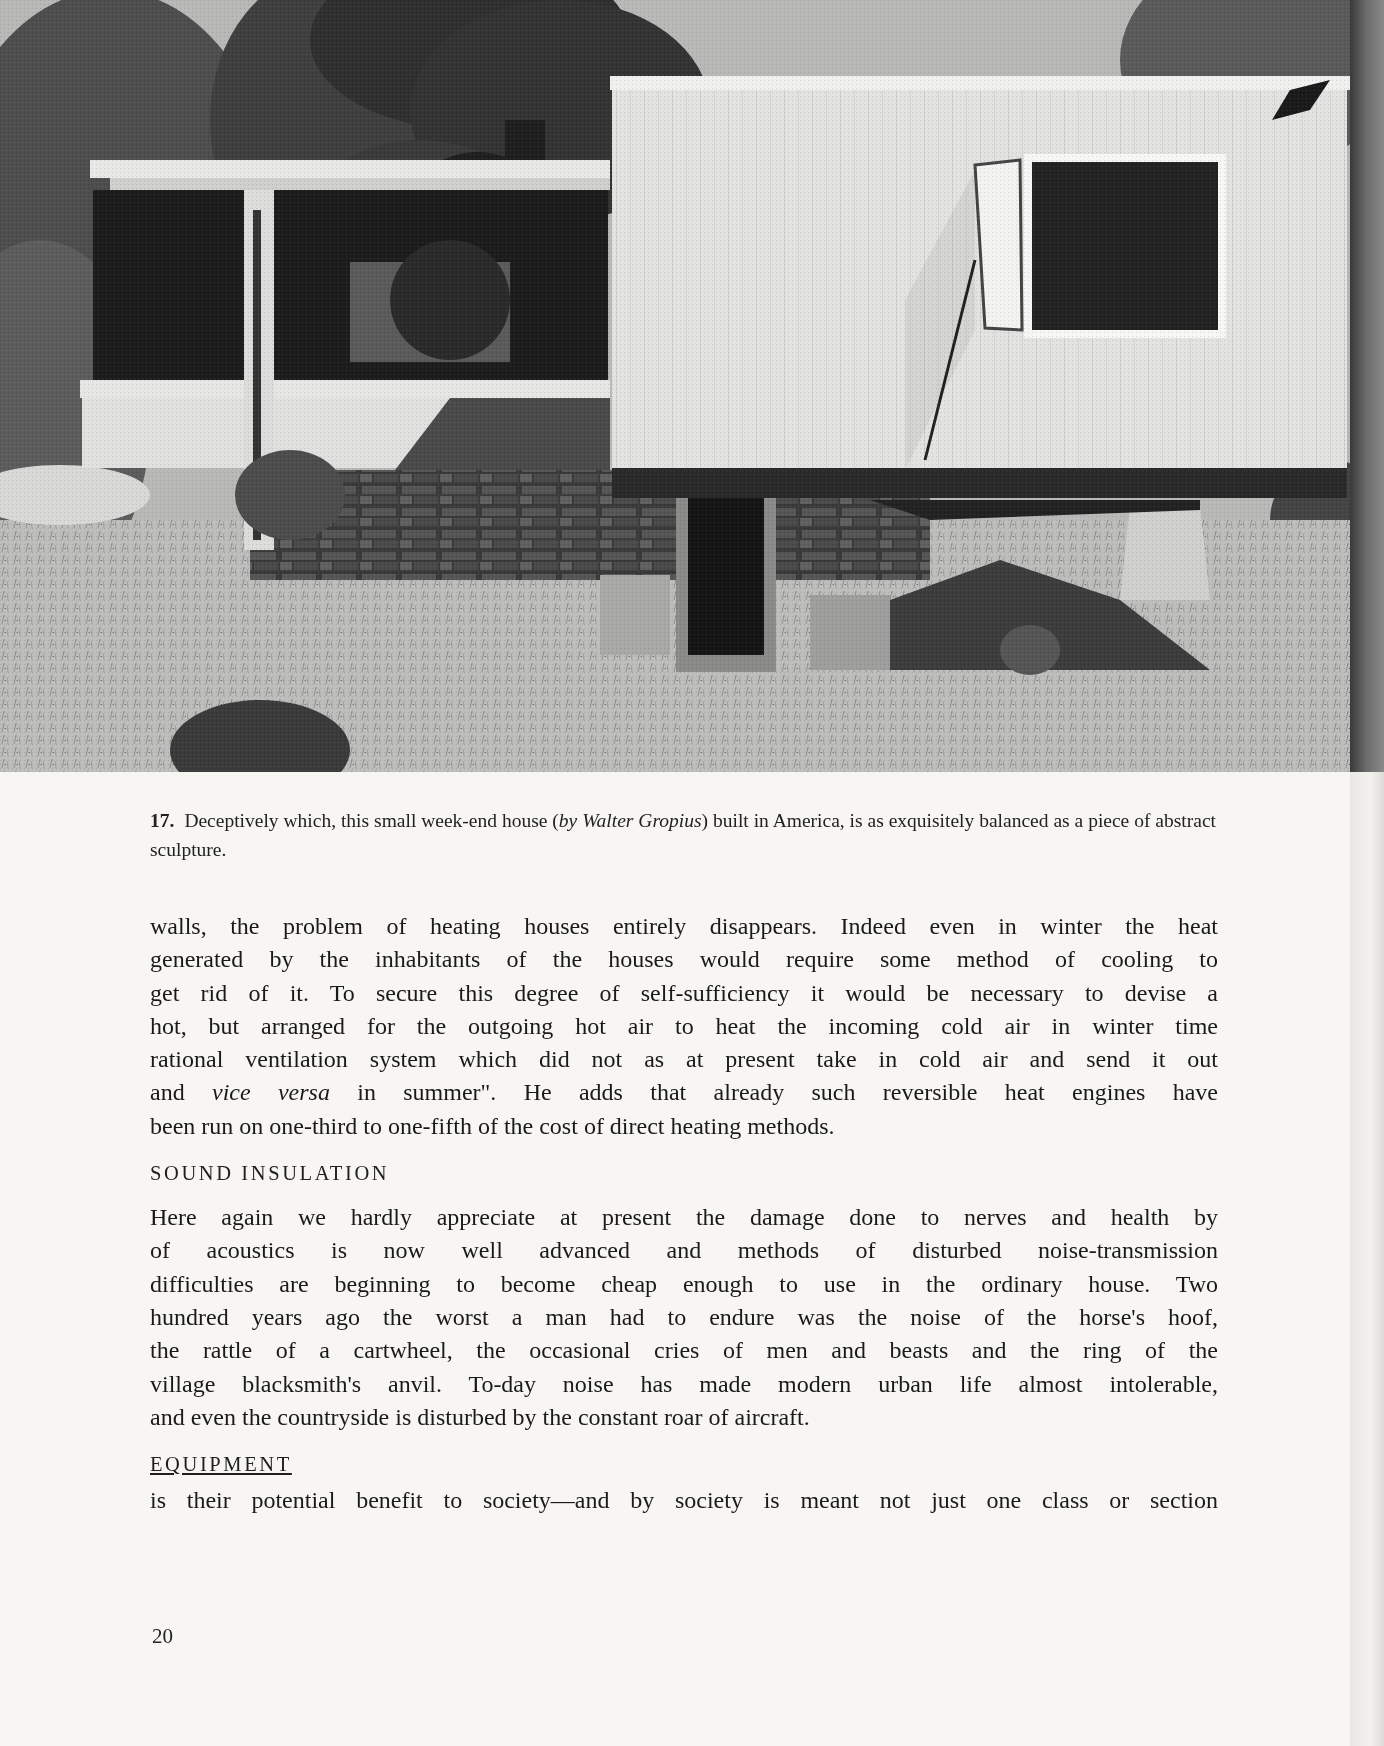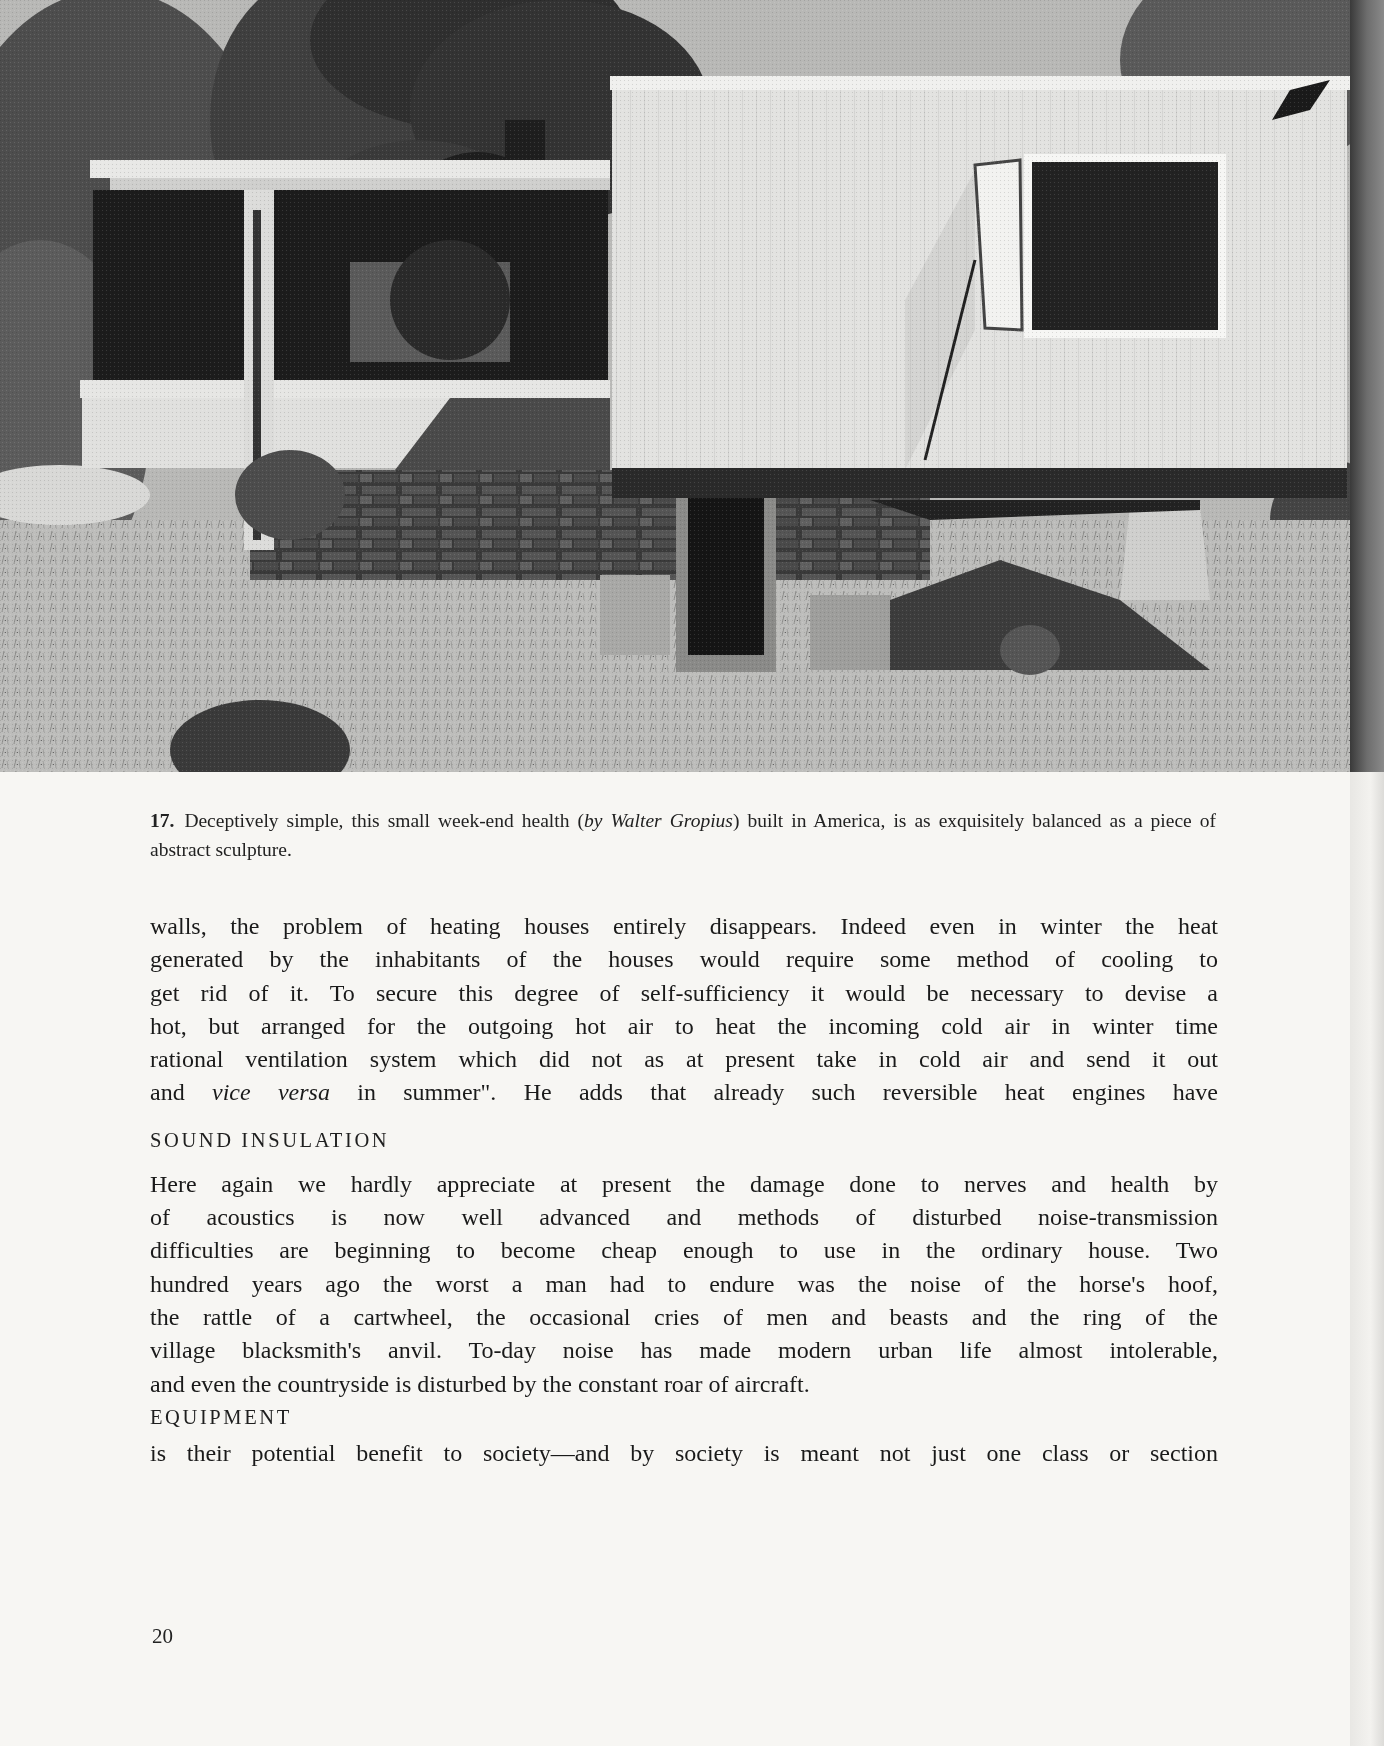--- a/index.html
+++ b/index.html
@@ -134,45 +134,46 @@
     <ellipse cx="290" cy="495" rx="55" ry="45" fill="#4c4c4c"></ellipse>
     <ellipse cx="260" cy="750" rx="90" ry="50" fill="#3a3a3a"></ellipse>
     <ellipse cx="1030" cy="650" rx="30" ry="25" fill="#555"></ellipse>
 
     <rect x="0" y="0" width="1384" height="772" fill="url(#grain)"></rect>
   </svg>
   <div class="spine-dark"></div>
 </div>
 
 <div class="caption">
-  <span class="num">17.</span><span>Deceptively simple, this small week-end health (</span><em>by Walter Gropius</em><span>) built in America, is as exquisitely balanced as a piece of abstract sculpture.</span>
+  <span class="num">17.</span><span>Deceptively which, this small week-end house (</span><em>by Walter Gropius</em><span>) built in America, is as exquisitely balanced as a piece of abstract sculpture.</span>
 </div>
 
 <div class="body-text">
   <p class="para">
     <span class="line">walls, the problem of heating houses entirely disappears. Indeed even in winter the heat</span>
     <span class="line">generated by the inhabitants of the houses would require some method of cooling to</span>
     <span class="line">get rid of it. To secure this degree of self-sufficiency it would be necessary to devise a</span>
     <span class="line">hot, but arranged for the outgoing hot air to heat the incoming cold air in winter time</span>
     <span class="line">rational ventilation system which did not as at present take in cold air and send it out</span>
     <span class="line"><span>and </span><em>vice versa</em><span> in summer". He adds that already such reversible heat engines have</span></span>
+    <span class="line end">been run on one-third to one-fifth of the cost of direct heating methods.</span>
   </p>
 
   <h2 class="heading" style="margin-top:19px;margin-bottom:16px;">SOUND INSULATION</h2>
 
   <p class="para">
     <span class="line">Here again we hardly appreciate at present the damage done to nerves and health by</span>
     <span class="line">of acoustics is now well advanced and methods of disturbed noise-transmission</span>
     <span class="line">difficulties are beginning to become cheap enough to use in the ordinary house. Two</span>
     <span class="line">hundred years ago the worst a man had to endure was the noise of the horse's hoof,</span>
     <span class="line">the rattle of a cartwheel, the occasional cries of men and beasts and the ring of the</span>
     <span class="line">village blacksmith's anvil. To-day noise has made modern urban life almost intolerable,</span>
     <span class="line end">and even the countryside is disturbed by the constant roar of aircraft.</span>
   </p>
 
-  <h2 class="heading" style="margin-top:5px;margin-bottom:8px;">EQUIPMENT</h2>
+  <h2 class="heading" style="margin-top:19px;margin-bottom:8px;text-decoration:underline;">EQUIPMENT</h2>
 
   <p class="para">
     <span class="line">is their potential benefit to society—and by society is meant not just one class or section</span>
   </p>
 </div>
 
 <div class="page-number">20</div>
 
 </body></html>

